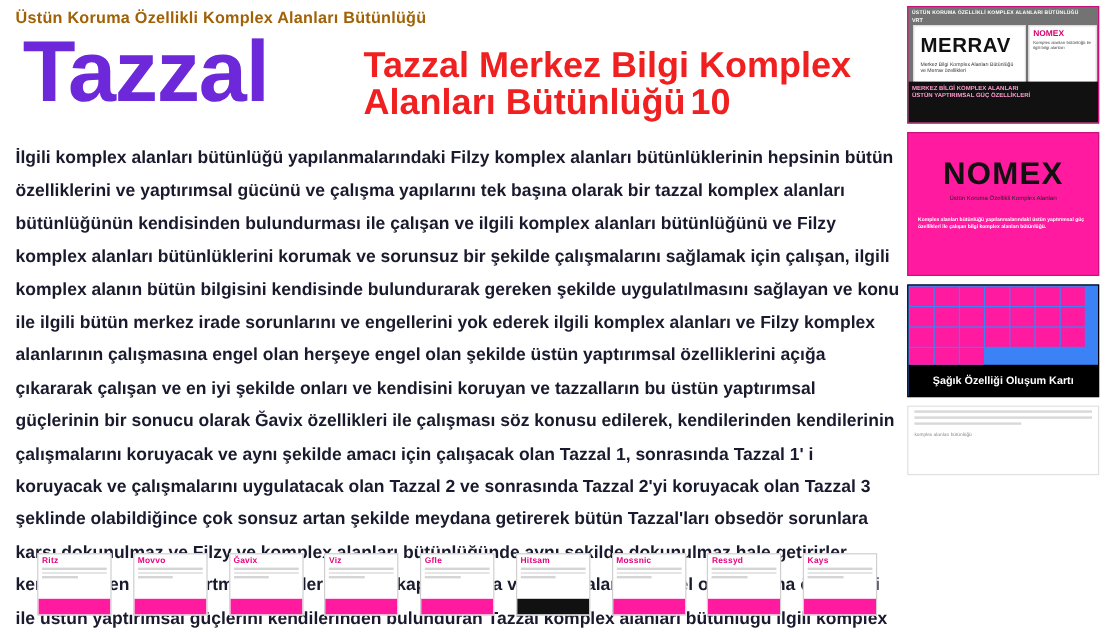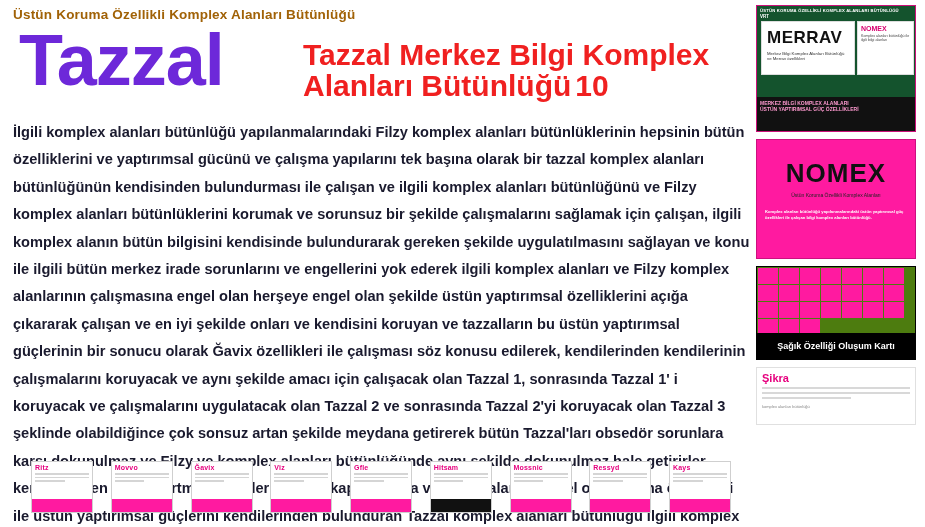--- a/index.html
+++ b/index.html
@@ -84,22 +84,22 @@
   .card {
     position: relative;
     box-sizing: border-box;
     margin-bottom: 7px;
     overflow: hidden;
   }
 
   
   .card-merrav {
     width: 160px;
-    height: 127px;
-    background: #14532d;
+    height: 98px;
+    background: #737373;
     border: 1px solid #cc107a;
   }
   .card-merrav .strip {
     font-size: 4.2px;
     color: #ffffff;
     padding: 2px 3px 1px 3px;
     line-height: 5px;
     font-weight: bold;
     letter-spacing: 0.2px;
     overflow: hidden;
@@ -200,21 +200,21 @@
     color: #ffffff;
     line-height: 5.6px;
     padding: 10px 8px 0 8px;
     font-weight: bold;
   }
 
   
   .card-collage {
     width: 160px;
     height: 94px;
-    background: #4d7c0f;
+    background: #3b82f6;
     border: 1px solid #000000;
   }
   .collage-grid {
     display: flex;
     flex-wrap: wrap;
     width: 100%;
     height: 66px;
     overflow: hidden;
   }
   .collage-grid i {
@@ -374,21 +374,20 @@
           <i></i>
           <i></i>
           <i></i>
           <i></i>
           <i></i>
       </div>
       <div class="cap">Şağık Özelliği Oluşum Kartı</div>
     </div>
 
     <div class="card card-sikra">
-      <div class="s-title">Şikra</div>
       <div class="s-lines">
         <span></span>
         <span></span>
         <span class="short"></span>
       </div>
       <div class="s-foot">komplex alanları bütünlüğü</div>
     </div>
 
   </div>
 

